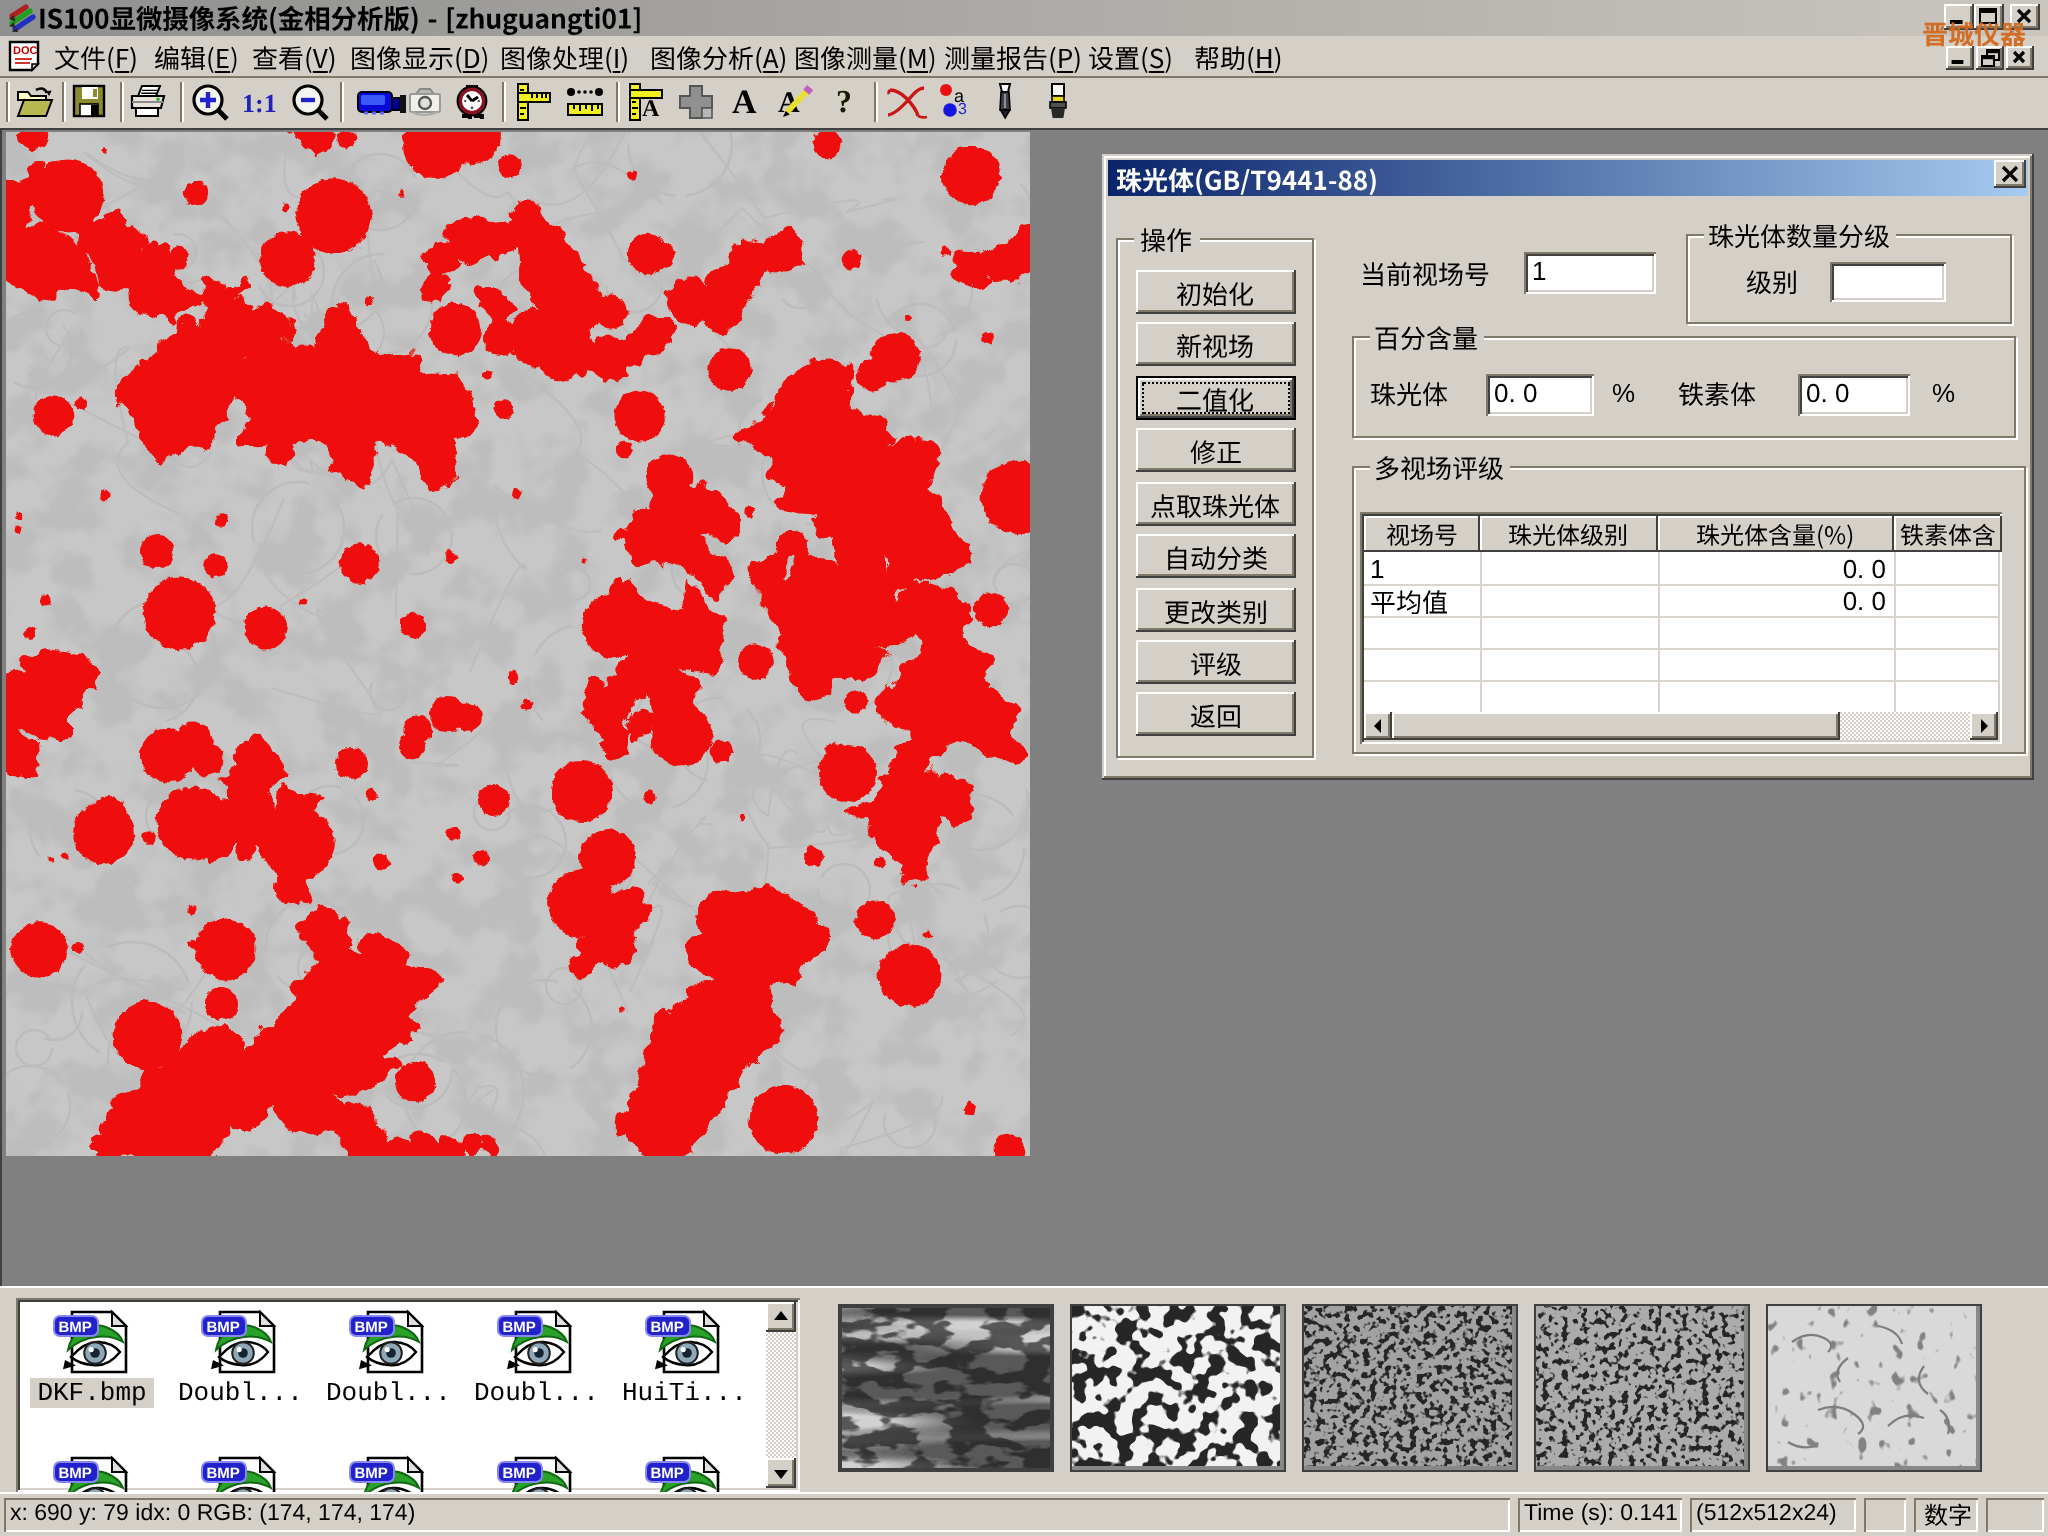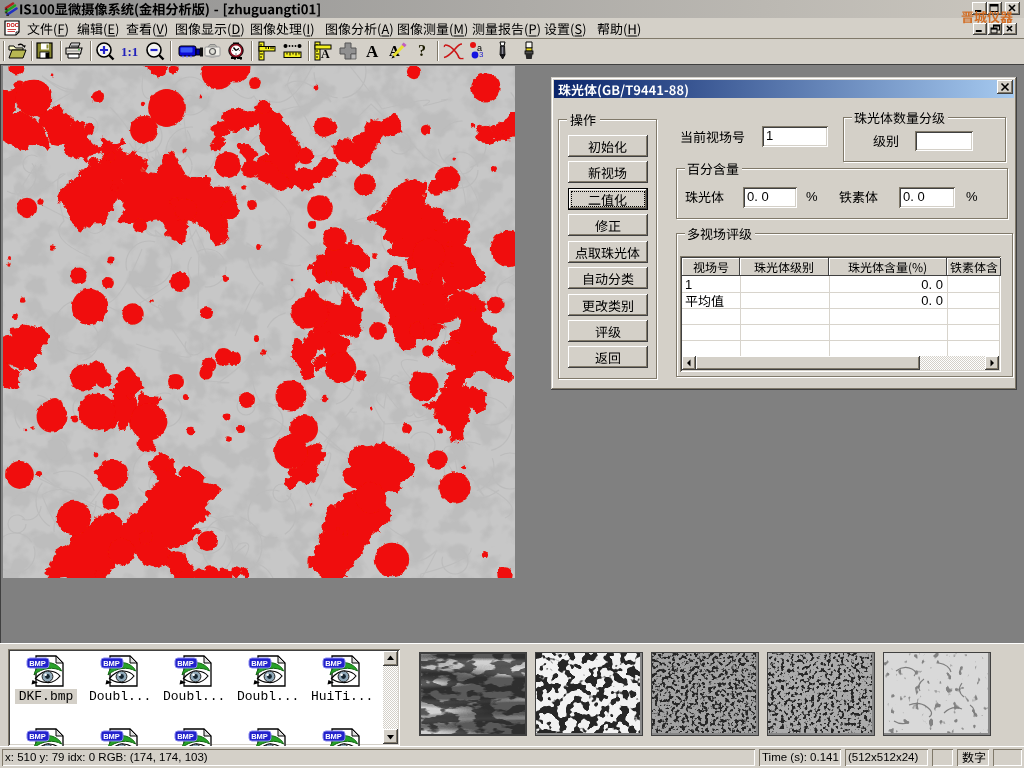--- a/index.html
+++ b/index.html
@@ -935,21 +935,21 @@
         <path d="M78 30 q-6 8 2 14"></path>
         <path d="M25 52 q10 -4 18 2 q8 6 2 10"></path>
         <path d="M60 60 q8 -8 18 -4"></path>
         <path d="M86 52 q6 4 4 12"></path>
         <path d="M10 68 q6 4 14 2"></path>
         <path d="M40 26 q-8 6 -4 12"></path>
       </g>
     </svg>
   </div>
 <div style="left:0px;top:746px;width:1024px;height:22px;background:#d4d0c8;border-top:1px solid #fff;"></div>
-<div style="left:2px;top:749px;width:753px;height:17px;box-shadow:inset 1px 1px 0 #80796a,inset -1px -1px 0 #fff;font-size:11.5px;color:#000;line-height:17px;padding-left:3px;white-space:nowrap;overflow:hidden;">x: 510 y: 79  idx: 0  RGB: (174, 174, 103)</div>
+<div style="left:2px;top:749px;width:753px;height:17px;box-shadow:inset 1px 1px 0 #80796a,inset -1px -1px 0 #fff;font-size:11.5px;color:#000;line-height:17px;padding-left:3px;white-space:nowrap;overflow:hidden;">x: 690 y: 79  idx: 0  RGB: (174, 174, 174)</div>
 <div style="left:759px;top:749px;width:82px;height:17px;box-shadow:inset 1px 1px 0 #80796a,inset -1px -1px 0 #fff;font-size:11.5px;color:#000;line-height:17px;padding-left:3px;white-space:nowrap;overflow:hidden;">Time (s): 0.141</div>
 <div style="left:845px;top:749px;width:83px;height:17px;box-shadow:inset 1px 1px 0 #80796a,inset -1px -1px 0 #fff;font-size:11.5px;color:#000;line-height:17px;padding-left:3px;white-space:nowrap;overflow:hidden;">(512x512x24)</div>
 <div style="left:932px;top:749px;width:21px;height:17px;box-shadow:inset 1px 1px 0 #80796a,inset -1px -1px 0 #fff;font-size:11.5px;color:#000;line-height:17px;padding-left:3px;white-space:nowrap;overflow:hidden;"></div>
 <div style="left:957px;top:749px;width:32px;height:17px;box-shadow:inset 1px 1px 0 #80796a,inset -1px -1px 0 #fff;font-size:11.5px;color:#000;line-height:17px;padding-left:3px;white-space:nowrap;overflow:hidden;"></div>
 <div style="position:absolute;left:962px;top:750px;">
     <svg width="25" height="15" viewBox="0 0 25 15">
       <path transform="translate(0 12.0)" d="M5.3 -9.9C5.1 -9.4 4.7 -8.7 4.4 -8.3L5 -8C5.3 -8.4 5.7 -9 6.1 -9.5ZM1.1 -9.5C1.4 -9 1.7 -8.4 1.8 -7.9L2.5 -8.2C2.4 -8.7 2.1 -9.3 1.7 -9.8ZM4.9 -3.1C4.6 -2.5 4.3 -2 3.8 -1.5C3.3 -1.7 2.9 -2 2.4 -2.2C2.6 -2.4 2.8 -2.8 3 -3.1ZM1.3 -1.8C1.9 -1.6 2.6 -1.3 3.2 -1C2.4 -0.4 1.5 -0.1 0.5 0.2C0.6 0.3 0.8 0.6 0.9 0.9C2 0.6 3 0.1 3.9 -0.6C4.3 -0.4 4.7 -0.1 4.9 0.1L5.5 -0.5C5.2 -0.7 4.9 -0.9 4.5 -1.1C5.1 -1.8 5.6 -2.7 5.9 -3.7L5.4 -3.9L5.3 -3.9L3.3 -3.9L3.6 -4.5L2.8 -4.6C2.7 -4.4 2.6 -4.1 2.5 -3.9L0.8 -3.9L0.8 -3.1L2.1 -3.1C1.8 -2.6 1.6 -2.2 1.3 -1.8ZM3.1 -10.1L3.1 -7.8L0.6 -7.8L0.6 -7.1L2.8 -7.1C2.2 -6.3 1.3 -5.6 0.5 -5.2C0.6 -5.1 0.9 -4.7 1 -4.5C1.7 -4.9 2.5 -5.6 3.1 -6.3L3.1 -4.8L3.9 -4.8L3.9 -6.5C4.5 -6.1 5.2 -5.5 5.5 -5.2L6 -5.9C5.7 -6.1 4.7 -6.7 4.1 -7.1L6.4 -7.1L6.4 -7.8L3.9 -7.8L3.9 -10.1ZM7.5 -10C7.2 -7.9 6.7 -5.9 5.8 -4.6C6 -4.5 6.3 -4.2 6.5 -4C6.8 -4.5 7 -5 7.3 -5.6C7.5 -4.4 7.9 -3.3 8.3 -2.4C7.7 -1.2 6.7 -0.4 5.4 0.3C5.6 0.4 5.8 0.8 5.9 1C7.1 0.3 8.1 -0.5 8.8 -1.5C9.4 -0.5 10.1 0.3 11.1 0.9C11.2 0.6 11.5 0.3 11.7 0.1C10.7 -0.4 9.9 -1.3 9.3 -2.4C9.9 -3.6 10.3 -5.1 10.6 -6.9L11.4 -6.9L11.4 -7.8L8 -7.8C8.1 -8.4 8.3 -9.1 8.4 -9.9ZM9.7 -6.9C9.5 -5.5 9.2 -4.3 8.8 -3.3C8.3 -4.4 8 -5.6 7.8 -6.9ZM17.5 -4.4L17.5 -3.6L12.8 -3.6L12.8 -2.7L17.5 -2.7L17.5 -0.2C17.5 0 17.5 0.1 17.2 0.1C17 0.1 16.2 0.1 15.4 0C15.6 0.3 15.8 0.7 15.8 0.9C16.8 0.9 17.5 0.9 17.9 0.8C18.3 0.6 18.5 0.4 18.5 -0.1L18.5 -2.7L23.2 -2.7L23.2 -3.6L18.5 -3.6L18.5 -4C19.5 -4.6 20.6 -5.4 21.3 -6.2L20.7 -6.7L20.5 -6.6L14.8 -6.6L14.8 -5.8L19.6 -5.8C19 -5.2 18.2 -4.7 17.5 -4.4ZM17.1 -9.9C17.3 -9.6 17.5 -9.2 17.7 -8.8L13 -8.8L13 -6.3L13.8 -6.3L13.8 -8L22.1 -8L22.1 -6.3L23 -6.3L23 -8.8L18.8 -8.8C18.6 -9.2 18.3 -9.8 18 -10.2Z" fill="#000"></path>
     </svg>
   </div>
 <div style="left:993px;top:749px;width:29px;height:17px;box-shadow:inset 1px 1px 0 #80796a,inset -1px -1px 0 #fff;font-size:11.5px;color:#000;line-height:17px;padding-left:3px;white-space:nowrap;overflow:hidden;"></div>

